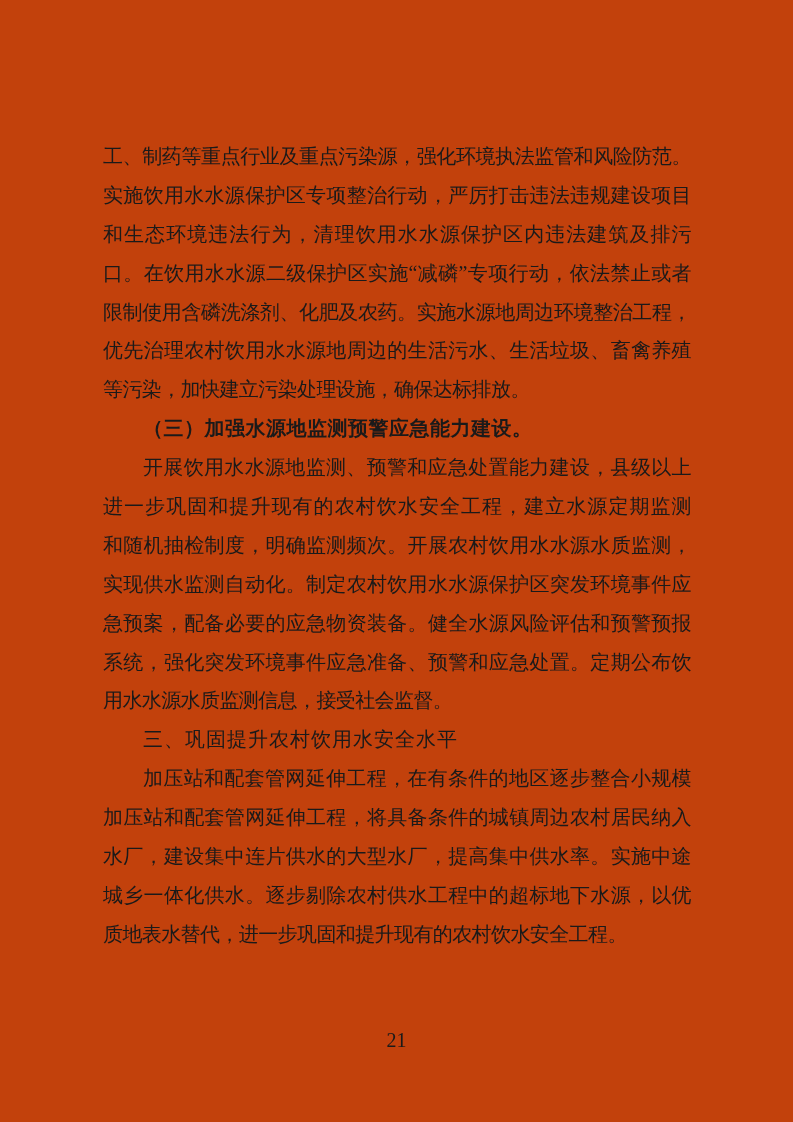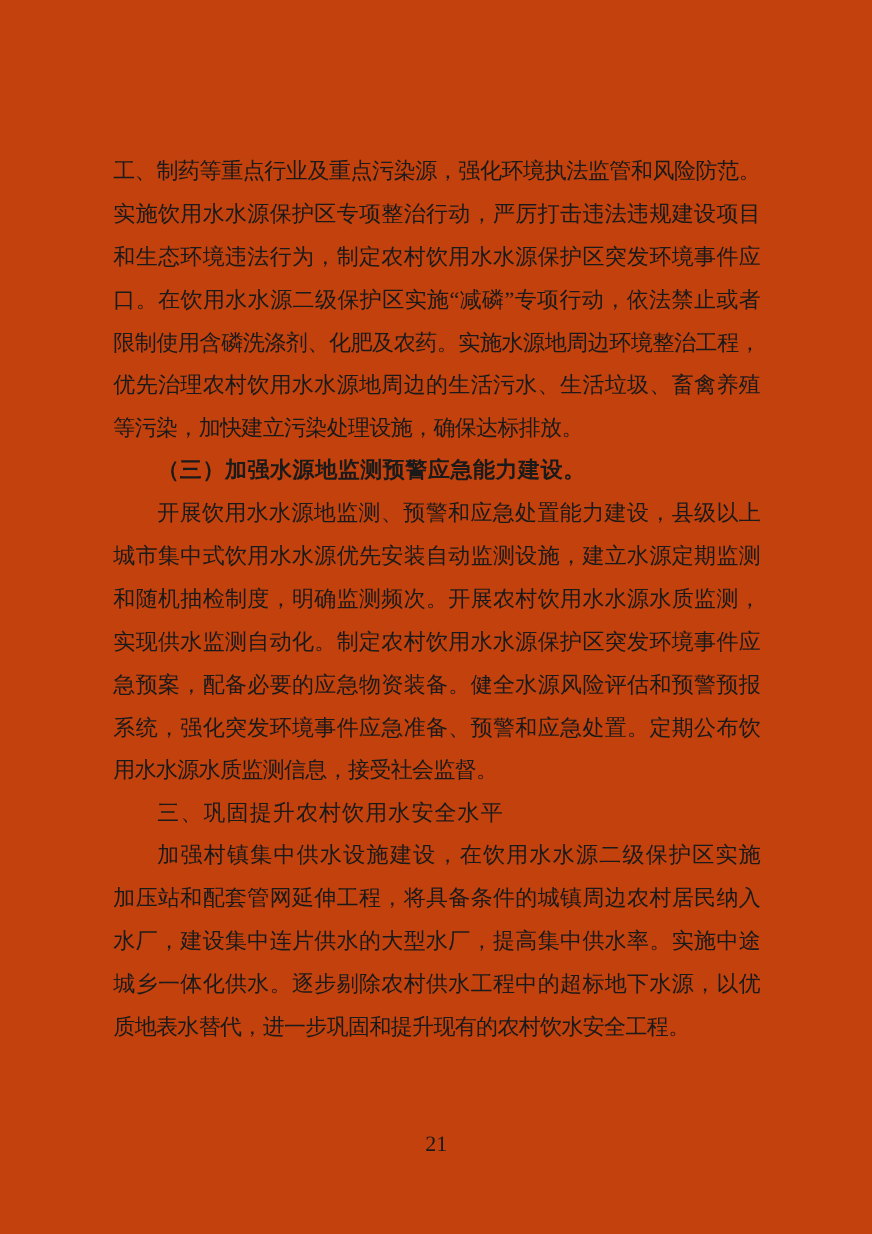--- a/index.html
+++ b/index.html
@@ -66,39 +66,39 @@
   }
 </style>
 </head>
 <body>
 
 <div class="page">
   <main class="text-block">
 
     <p class="ln">工、制药等重点行业及重点污染源，强化环境执法监管和风险防范。</p>
     <p class="ln">实施饮用水水源保护区专项整治行动，严厉打击违法违规建设项目</p>
-    <p class="ln">和生态环境违法行为，制定农村饮用水水源保护区突发环境事件应</p>
+    <p class="ln">和生态环境违法行为，清理饮用水水源保护区内违法建筑及排污</p>
     <p class="ln">口。在饮用水水源二级保护区实施“减磷”专项行动，依法禁止或者</p>
     <p class="ln">限制使用含磷洗涤剂、化肥及农药。实施水源地周边环境整治工程，</p>
     <p class="ln">优先治理农村饮用水水源地周边的生活污水、生活垃圾、畜禽养殖</p>
     <p class="ln end">等污染，加快建立污染处理设施，确保达标排放。</p>
 
     <p class="ln h-kai ind end">（三）加强水源地监测预警应急能力建设。</p>
 
     <p class="ln ind">开展饮用水水源地监测、预警和应急处置能力建设，县级以上</p>
-    <p class="ln">城市集中式饮用水水源优先安装自动监测设施，建立水源定期监测</p>
+    <p class="ln">进一步巩固和提升现有的农村饮水安全工程，建立水源定期监测</p>
     <p class="ln">和随机抽检制度，明确监测频次。开展农村饮用水水源水质监测，</p>
     <p class="ln">实现供水监测自动化。制定农村饮用水水源保护区突发环境事件应</p>
     <p class="ln">急预案，配备必要的应急物资装备。健全水源风险评估和预警预报</p>
     <p class="ln">系统，强化突发环境事件应急准备、预警和应急处置。定期公布饮</p>
     <p class="ln end">用水水源水质监测信息，接受社会监督。</p>
 
     <p class="ln h-hei ind end">三、巩固提升农村饮用水安全水平</p>
 
-    <p class="ln ind">加强村镇集中供水设施建设，在饮用水水源二级保护区实施</p>
+    <p class="ln ind">加压站和配套管网延伸工程，在有条件的地区逐步整合小规模</p>
     <p class="ln">加压站和配套管网延伸工程，将具备条件的城镇周边农村居民纳入</p>
     <p class="ln">水厂，建设集中连片供水的大型水厂，提高集中供水率。实施中途</p>
     <p class="ln">城乡一体化供水。逐步剔除农村供水工程中的超标地下水源，以优</p>
     <p class="ln end">质地表水替代，进一步巩固和提升现有的农村饮水安全工程。</p>
 
   </main>
 
   <footer class="page-number">21</footer>
 </div>
 

